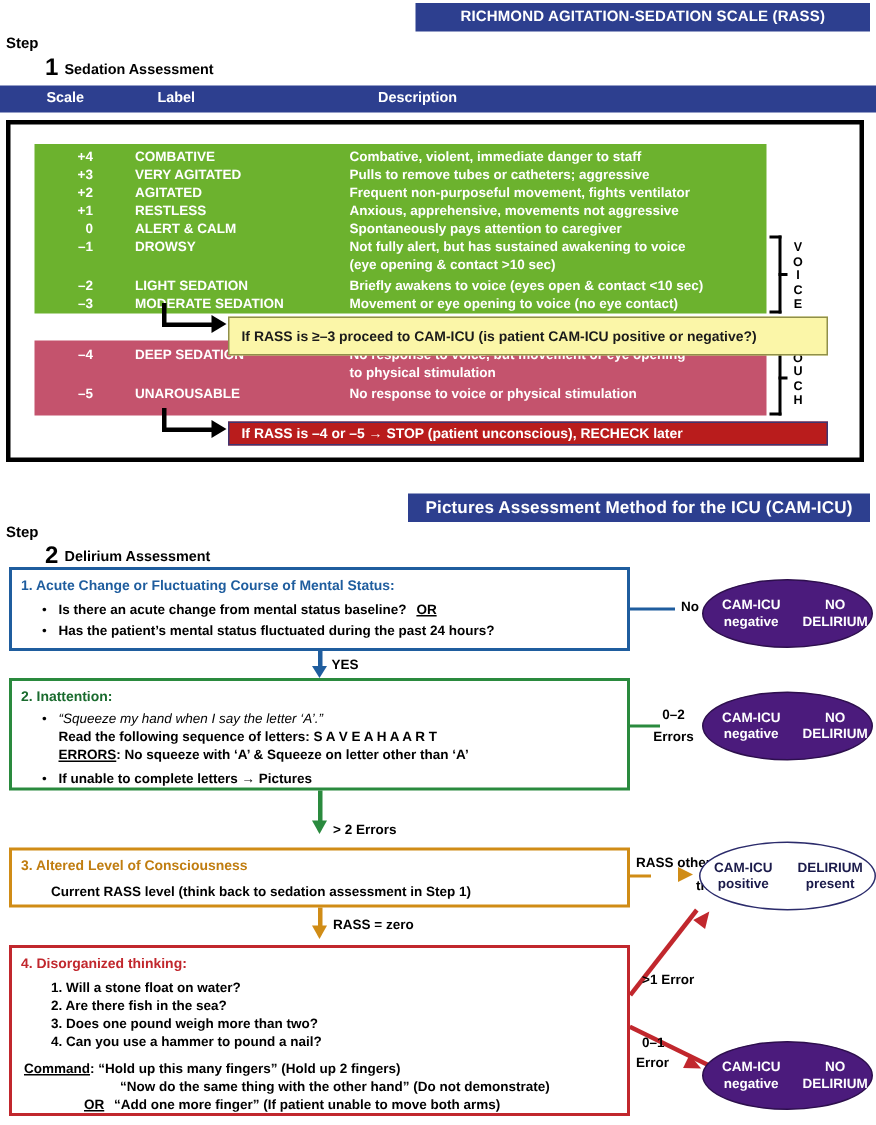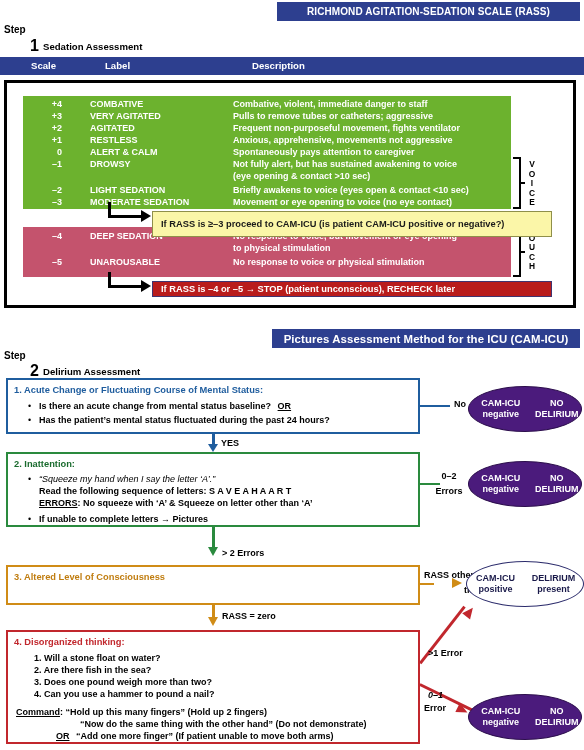--- a/index.html
+++ b/index.html
@@ -286,20 +286,21 @@
   <span>CAM-ICU negative</span>
   <span>NO DELIRIUM</span>
 </div>
 
 <div class="abs ln" style="left:212px;top:527px;width:3px;height:22px;background:#2a8a3e;"></div>
 <div class="abs ahead ahead-d" style="left:208px;top:547px;border-top:9px solid #2a8a3e;"></div>
 <div class="abs arr-label" style="left:222px;top:548px;">&gt; 2 Errors</div>
 
 <div class="cbox" id="box3">
   <div class="btitle">3. Altered Level of Consciousness</div>
+  <div class="bline bold" style="left:26px;top:22px;">Current RASS level (think back to sedation assessment in Step 1)</div>
 </div>
 
 <div class="abs ln" style="left:420px;top:583px;width:14px;height:2px;background:#d08c16;"></div>
 <div class="abs arr-label" style="left:424px;top:570px;">RASS other</div>
 <div class="abs arr-label" style="left:428px;top:585px;margin-left:36px;">than zero</div>
 <div class="abs ahead ahead-r" style="left:452px;top:578px;border-left:10px solid #d08c16;"></div>
 
 <div class="ell ell-pos" id="ell3">
   <span>CAM-ICU positive</span>
   <span>DELIRIUM present</span>
@@ -323,20 +324,20 @@
     <span class="udl">OR</span>
     <span style="margin-left:4px;">“Add one more finger” (If patient unable to move both arms)</span>
   </div>
 </div>
 
 <div class="abs diag" style="left:420px;top:662px;width:72px;height:2.5px;background:#c1272d;transform:rotate(-52deg);"></div>
 <div class="abs ahead ahead-r" style="left:464px;top:607px;border-left:11px solid #c1272d;transform:rotate(-52deg);"></div>
 <div class="abs arr-label" style="left:428px;top:648px;">&gt;1 Error</div>
 
 <div class="abs diag" style="left:420px;top:683px;width:60px;height:2.5px;background:#c1272d;transform:rotate(26deg);"></div>
-<div class="abs arr-label" style="left:428px;top:690px;font-style:italic;">0–1</div>
+<div class="abs arr-label" style="left:428px;top:690px;">0–1</div>
 <div class="abs arr-label" style="left:424px;top:703px;">Error</div>
 <div class="abs ahead ahead-r" style="left:457px;top:705px;border-left:11px solid #c1272d;transform:rotate(26deg);"></div>
 
 <div class="ell ell-neg" id="ell4">
   <span>CAM-ICU negative</span>
   <span>NO DELIRIUM</span>
 </div>
 
 </body></html>

